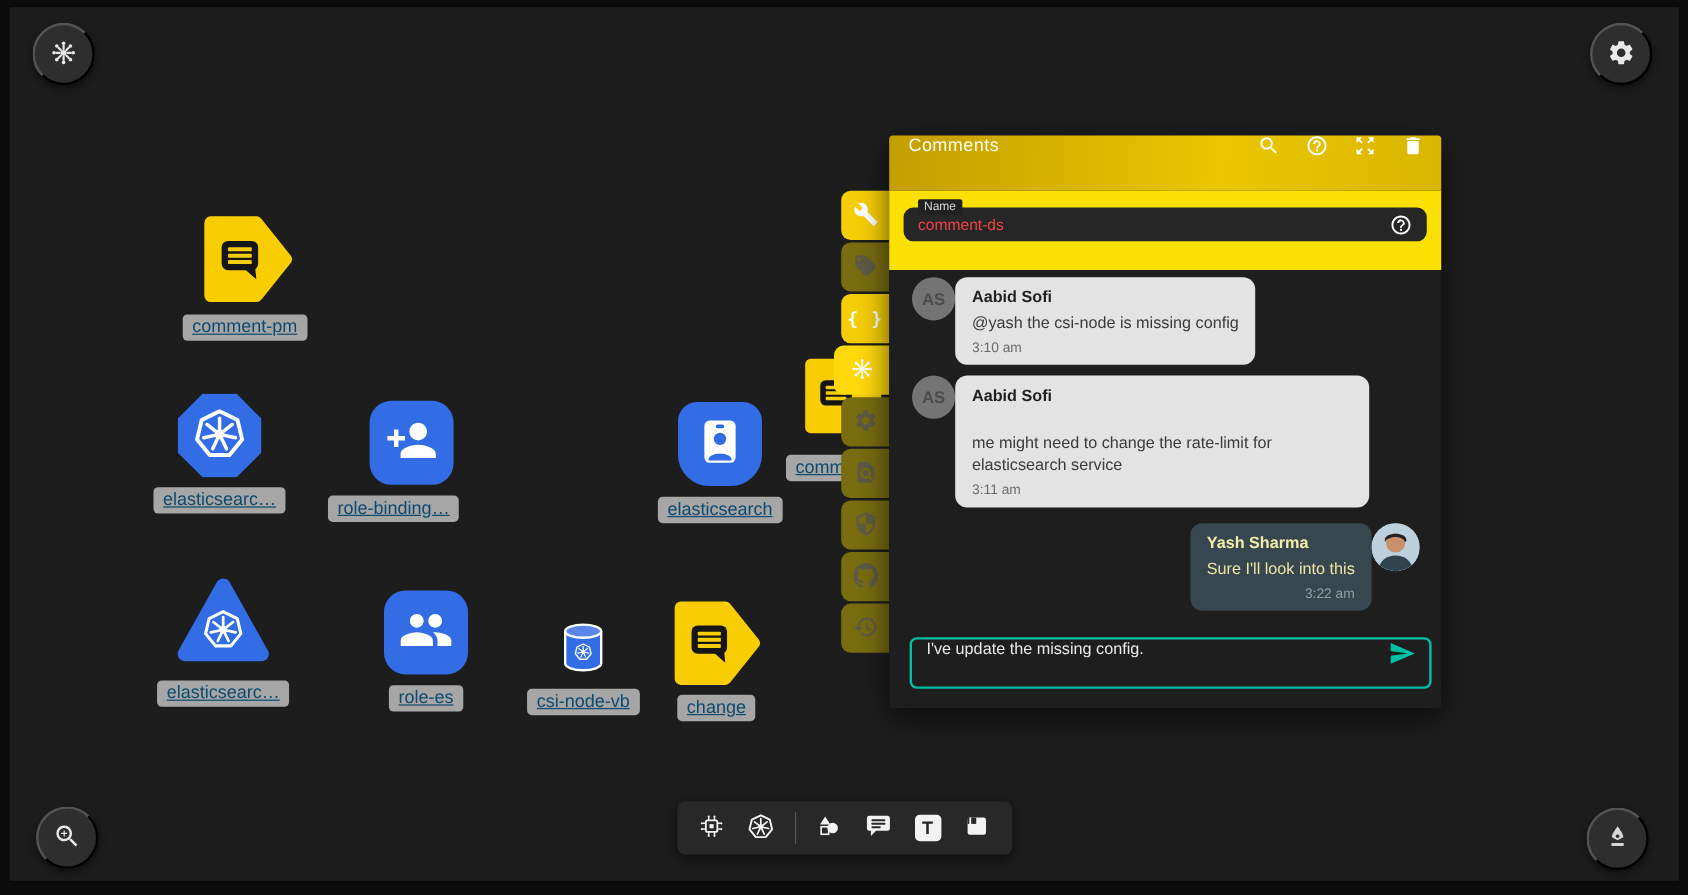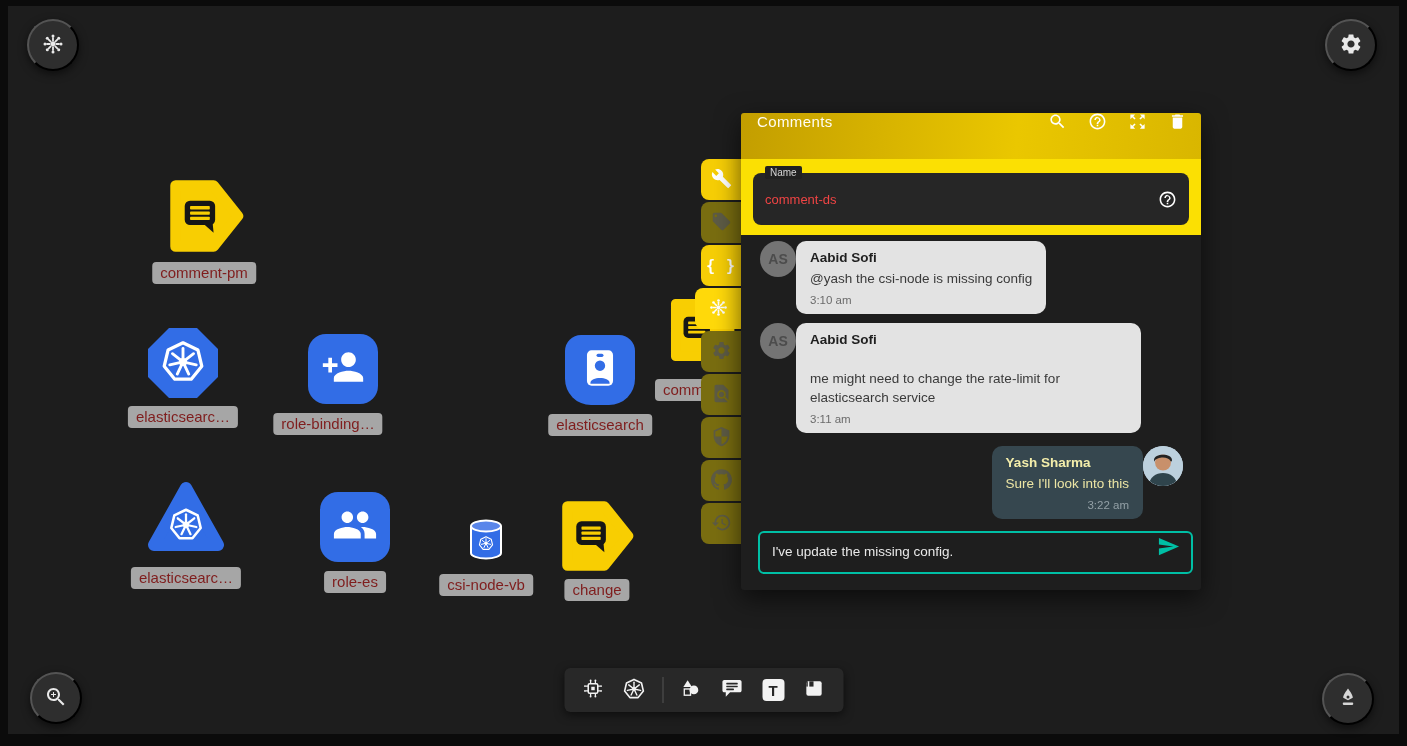--- a/index.html
+++ b/index.html
@@ -9,22 +9,22 @@
   .canvas { position:absolute; left:8px; top:6px; right:8px; bottom:12px; background:#1d1d1d; z-index:0; }
 
   
   .circle-btn { position:absolute; width:52px; height:52px; border-radius:50%; background:#2e2e2e;
     display:flex; align-items:center; justify-content:center; color:#e9e9e9;
     box-shadow:0 3px 8px rgba(0,0,0,.55); z-index:7; cursor:pointer; }
   .circle-btn svg { width:24px; height:24px; }
 
   
   .node { position:absolute; z-index:2; display:flex; align-items:center; justify-content:center; cursor:pointer; }
-  .nlabel { position:absolute; transform:translateX(-50%); background:#a6a6a6; color:#7f1d1d;
-    font-size:15px; line-height:20px; padding:1px 8px; border-radius:4px; white-space:nowrap; z-index:2; }
+  .nlabel { position:absolute; transform:translateX(-50%); background:#a6a6a6; color:#0c4a6e;
+    font-size:15px; line-height:20px; padding:1px 8px; border-radius:4px; white-space:nowrap; z-index:2;text-decoration:underline; }
   .nlabel.nolift { transform:none; z-index:1; }
   .node-oct { width:70px; height:70px; background:#326de6;
     clip-path:polygon(30% 0,70% 0,100% 30%,100% 70%,70% 100%,30% 100%,0 70%,0 30%); color:#fff; }
   .node-sq { width:70px; height:70px; background:#326de6; border-radius:18px; color:#fff; }
   .node-badge { width:70px; height:70px; background:#326de6; border-radius:16px 16px 26px 26px; color:#fff; }
   .node svg.fill { width:100%; height:100%; }
   .under { z-index:1; }
 
   
   .side-toolbar { position:absolute; left:697px; top:159px; width:44px; z-index:5;
@@ -43,21 +43,21 @@
     display:flex; flex-direction:column; }
   .panel-header { height:46px; flex:0 0 46px; background:linear-gradient(95deg,#c39e00 0%,#eac700 60%,#d9b600 100%);
     display:flex; align-items:flex-start; padding:0 14px 0 16px; border-radius:3px 3px 0 0; }
   .panel-title { color:#fffdf2; font-size:15px; letter-spacing:.4px; }
   .header-icons { margin-left:auto; display:flex; gap:20px; align-items:center; }
   .hicon { background:none; border:none; color:#fff; width:20px; height:20px; padding:0; cursor:pointer;
     display:flex; align-items:center; justify-content:center; }
   .hicon svg { width:19px; height:19px; }
 
   .name-block { flex:0 0 66px; background:#fbe003; padding:14px 12px 10px 12px; position:relative; }
-  .name-wrap { position:relative; height:52px; background:#262626; border-radius:8px;
+  .name-wrap { position:relative; height:28px; background:#262626; border-radius:8px;
     display:flex; align-items:center; padding:0 12px; }
   .name-tab { position:absolute; top:-7px; left:12px; background:#212121; color:#d6d6d6;
     font-size:10px; padding:1px 5px; border-radius:2px; }
   .name-wrap input { flex:1; background:transparent; border:none; outline:none; color:#ef4444; font-size:13px;
     font-family:"Liberation Sans", sans-serif; }
   .name-help { color:#fff; width:19px; height:19px; flex:0 0 19px; cursor:pointer; }
 
   .chat { flex:1; padding:6px 18px 0 19px; overflow:hidden; }
   .msg { display:flex; align-items:flex-start; }
   .msg + .msg { margin-top:9px; }
@@ -70,21 +70,21 @@
   .b-time { font-size:11.5px; color:#6b6b6b; margin-top:6px; }
   .msg.right { justify-content:flex-end; margin-top:13px; }
   .bubble.dark { background:#36474f; }
   .bubble.dark .b-name { color:#f3edaa; }
   .bubble.dark .b-text { color:#ece5a4; }
   .bubble.dark .b-time { color:#93a0a6; text-align:right; }
   .avatar-photo { width:40px; height:40px; flex:0 0 40px; border-radius:50%; overflow:hidden; background:#b8cbd8; }
   .avatar-photo svg { width:100%; height:100%; }
 
   .composer { flex:0 0 43px; margin:10px 8px 16px 17px; border:2px solid #00bfa5; border-radius:6px;
-    display:flex; align-items:flex-end; padding:0 10px 13px 12px; background:#1e1e1e; }
+    display:flex; align-items:flex-start; padding:0 10px 13px 12px; background:#1e1e1e; }
   .composer input { flex:1; background:transparent; border:none; outline:none; color:#e9e9e9; font-size:13.5px;
     font-family:"Liberation Sans", sans-serif; }
   .send-btn { background:none; border:none; color:#00bfa5; width:26px; height:24px; padding:0; cursor:pointer; }
   .send-btn svg { width:23px; height:23px; }
 
   
   .dock { position:absolute; left:50%; transform:translateX(-50%); top:668px; height:44px; z-index:4;
     background:#282828; border-radius:6px; box-shadow:0 3px 10px rgba(0,0,0,.55);
     display:flex; align-items:center; gap:15px; padding:0 16px; color:#f2f2f2; }
   .dock-btn { background:none; border:none; color:#f2f2f2; width:26px; height:26px; padding:0; cursor:pointer;

